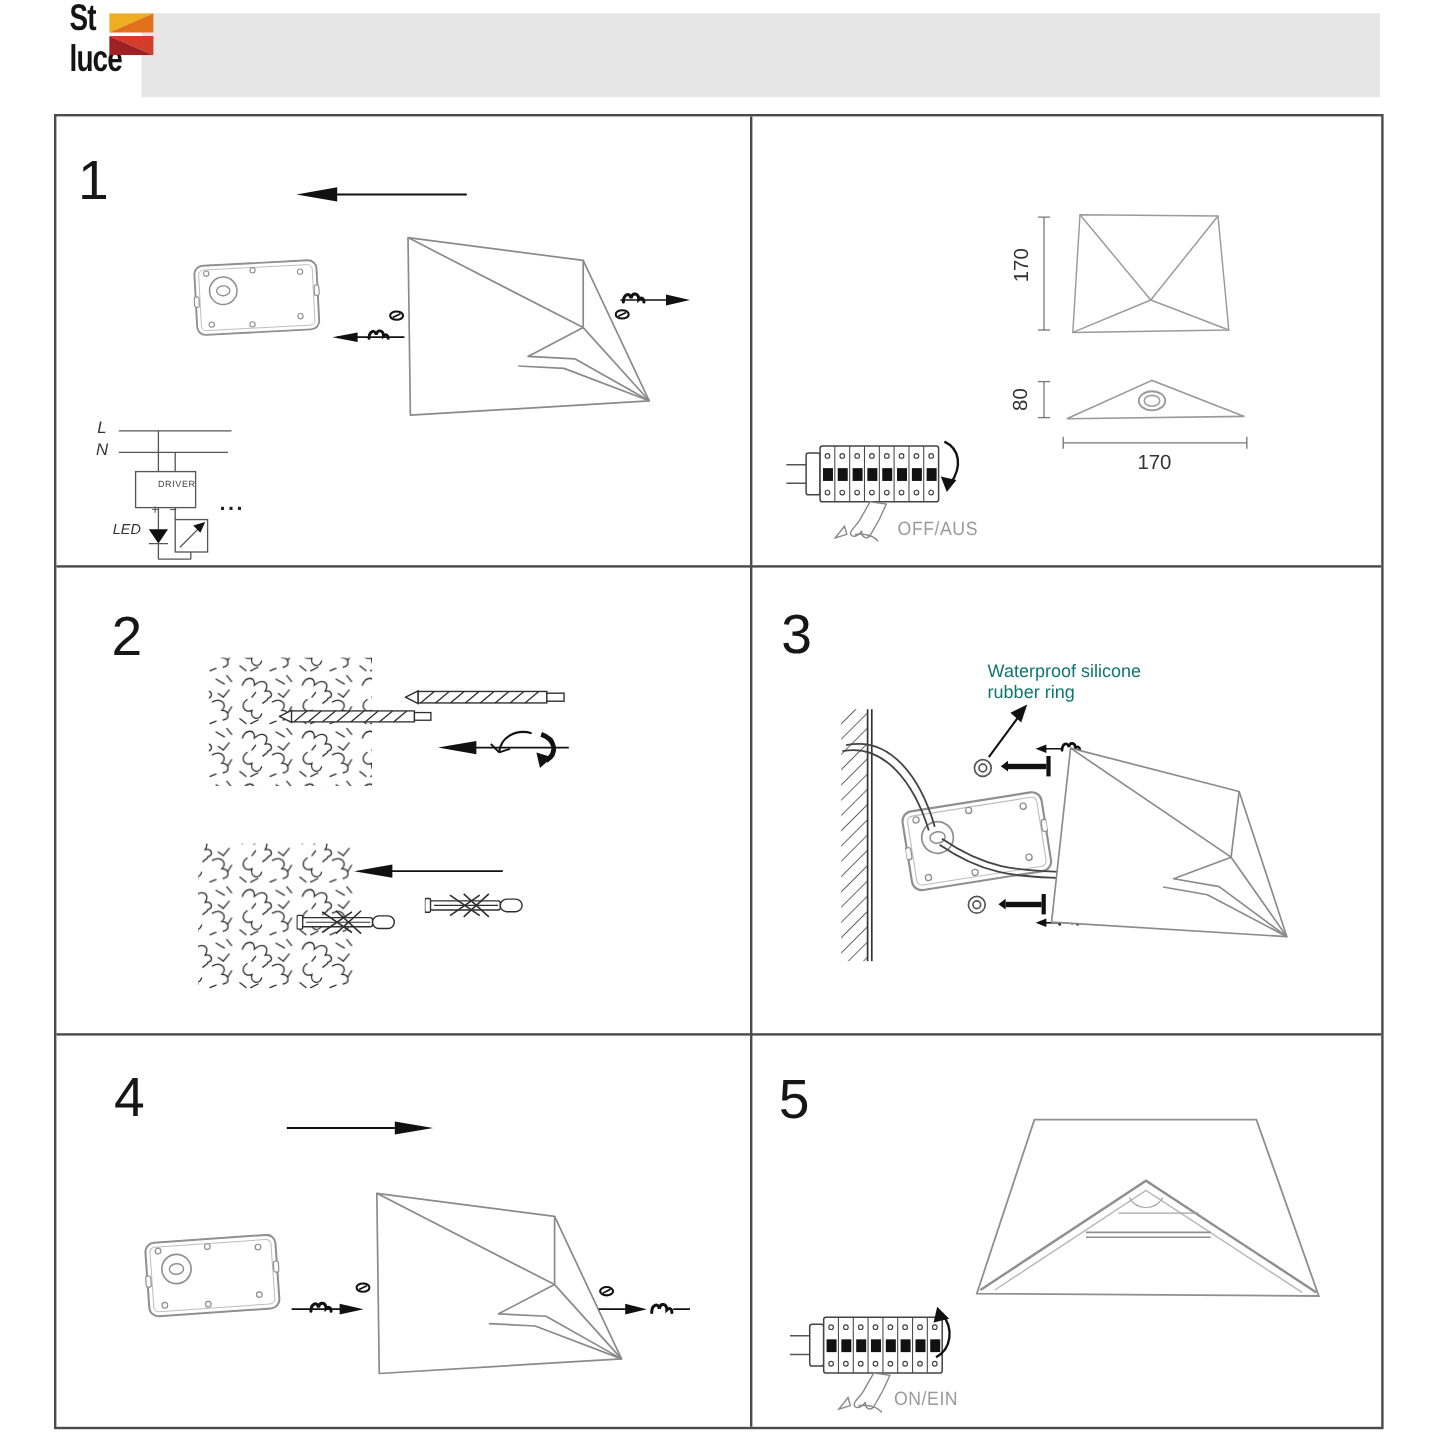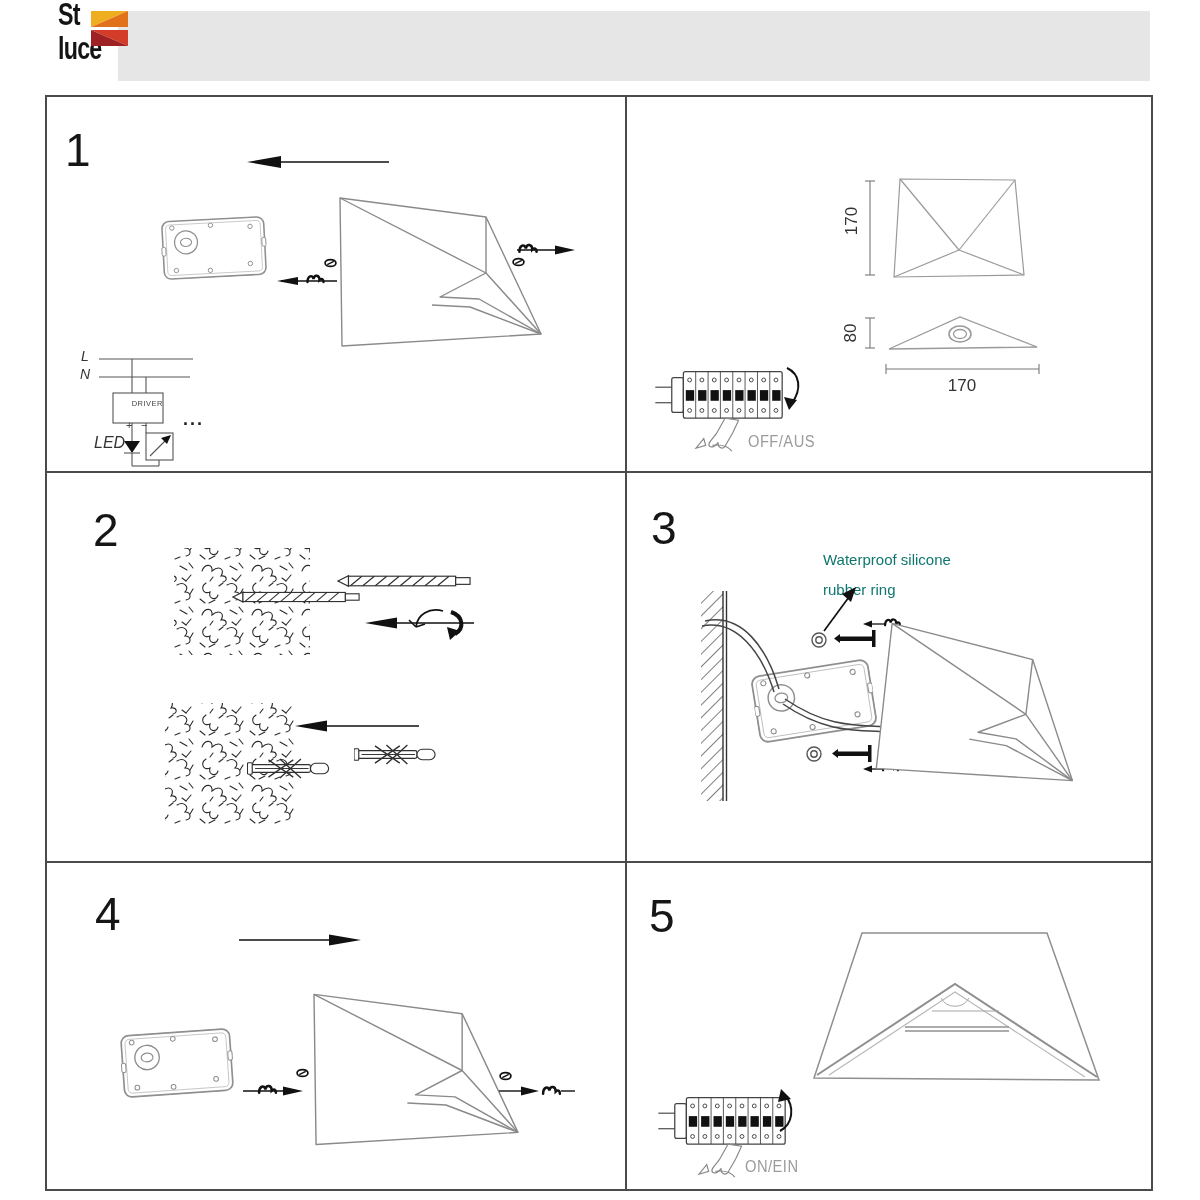--- a/index.html
+++ b/index.html
@@ -208,21 +208,21 @@
           <line x1="85" y1="356" x2="85" y2="369"></line>
           <line x1="85" y1="369" x2="112" y2="369"></line>
           <line x1="112" y1="369" x2="112" y2="363"></line>
         </g>
       </svg>
       <div class="wlab" style="left:34px;top:251px;">L</div>
       <div class="wlab" style="left:33px;top:269px;">N</div>
       <div class="wdrv" style="left:66px;top:302px;width:50px;">DRIVER</div>
       <div class="wpm" style="left:79px;top:322px;">+</div>
       <div class="wpm" style="left:94px;top:322px;">−</div>
-      <div class="wlab" style="left:47px;top:337px;font-size:16px;">LED</div>
+      <div class="wlab" style="left:47px;top:337px;font-size:12px;">LED</div>
       <div class="wdots" style="left:136px;top:312px;">...</div>
     </section>
 
     <section class="panel ptr">
       <svg class="art" width="524" height="374" viewBox="0 0 524 374">
         <g fill="none" stroke="#9a9a9a" stroke-width="1.2">
           <polygon points="273,82 388,83 397,178 267,180"></polygon>
           <line x1="273" y1="82" x2="332" y2="153"></line>
           <line x1="388" y1="83" x2="332" y2="153"></line>
           <line x1="267" y1="180" x2="332" y2="153"></line>
@@ -282,21 +282,21 @@
           <polygon points="248,253 280,247.5 280,258.5" fill="#111"></polygon>
         </g>
         <use href="#anchor" x="200" y="285" width="83" height="21"></use>
         <use href="#anchor" x="307" y="271" width="82" height="21"></use>
       </svg>
     </section>
 
     <section class="panel p3">
       <div class="stepnum" style="left:24px;top:28px;">3</div>
       <div class="note" style="left:196px;top:78px;">Waterproof silicone</div>
-      <div class="note" style="left:196px;top:96px;margin-top:12px;">rubber ring</div>
+      <div class="note" style="left:196px;top:96px;">rubber ring</div>
       <svg class="art" width="524" height="388" viewBox="0 0 524 388">
         <g>
           <line x1="197" y1="158" x2="222" y2="124" stroke="#111" stroke-width="1.7"></line>
           <polygon points="229,114 215,121 224,129" fill="#111"></polygon>
         </g>
         <g>
           <rect x="74" y="118" width="22" height="210" fill="url(#hatch)"></rect>
           <line x1="96" y1="118" x2="96" y2="328" stroke="#333" stroke-width="1.4"></line>
           <line x1="99.5" y1="118" x2="99.5" y2="328" stroke="#333" stroke-width="1.4"></line>
         </g>

